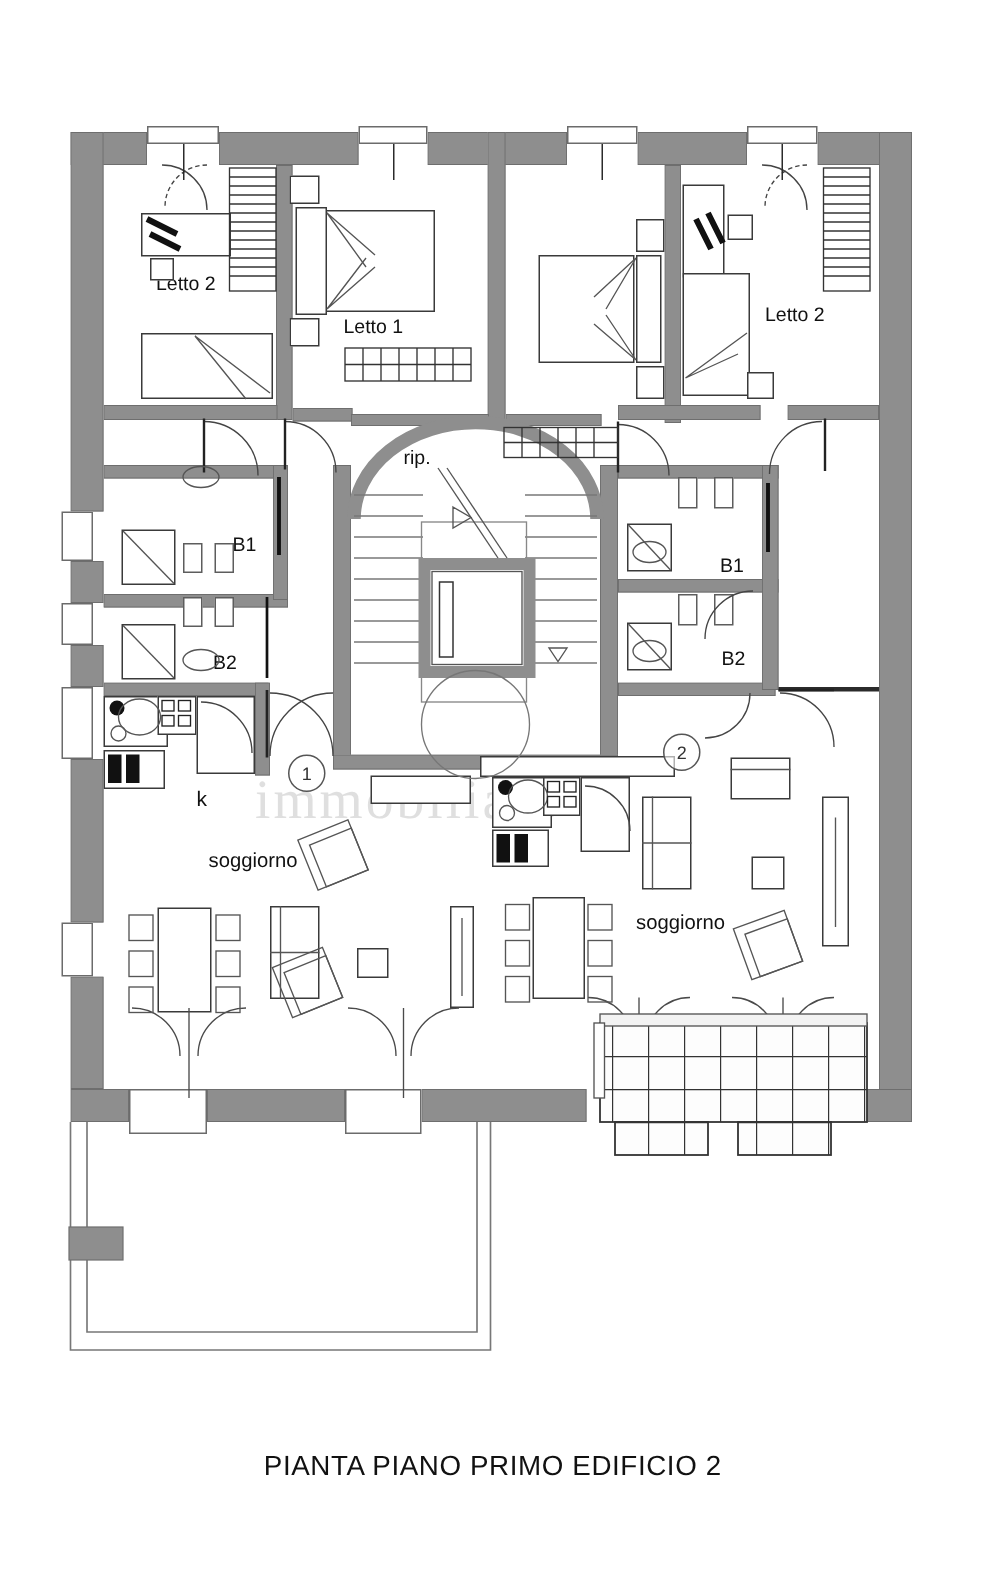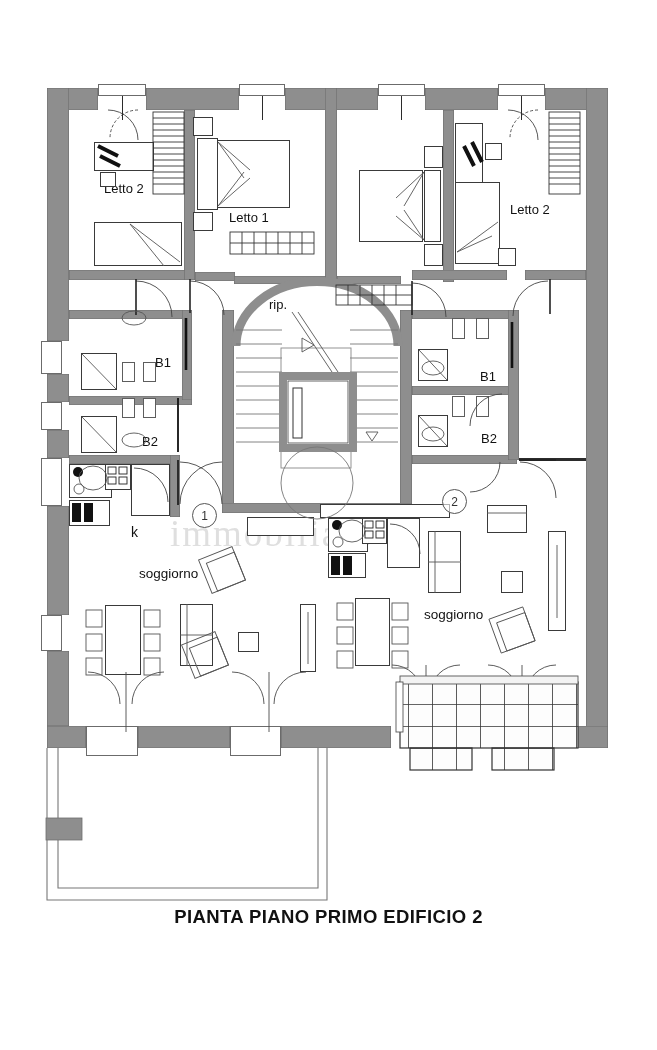--- a/index.html
+++ b/index.html
@@ -423,13 +423,13 @@
     </g>
   </svg>
 
   <div class="thin" style="left:122px;top:96px;width:1px;height:24px;"></div>
   <div class="thin" style="left:262px;top:96px;width:1px;height:24px;"></div>
   <div class="thin" style="left:401px;top:96px;width:1px;height:24px;"></div>
   <div class="thin" style="left:521px;top:96px;width:1px;height:24px;"></div>
 
 </div>
 
-<div class="title" style="top:906px;font-weight:bold;">PIANTA PIANO PRIMO EDIFICIO 2</div>
+<div class="title" style="top:966px;">PIANTA PIANO PRIMO EDIFICIO 2</div>
 
 </body></html>

